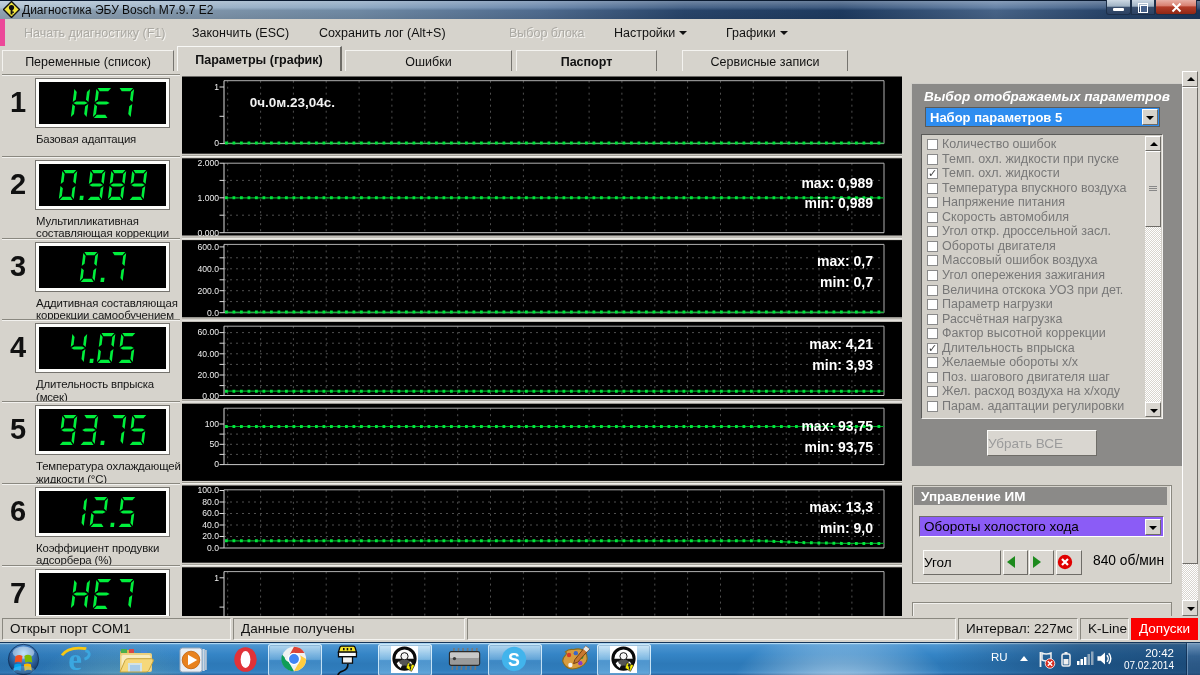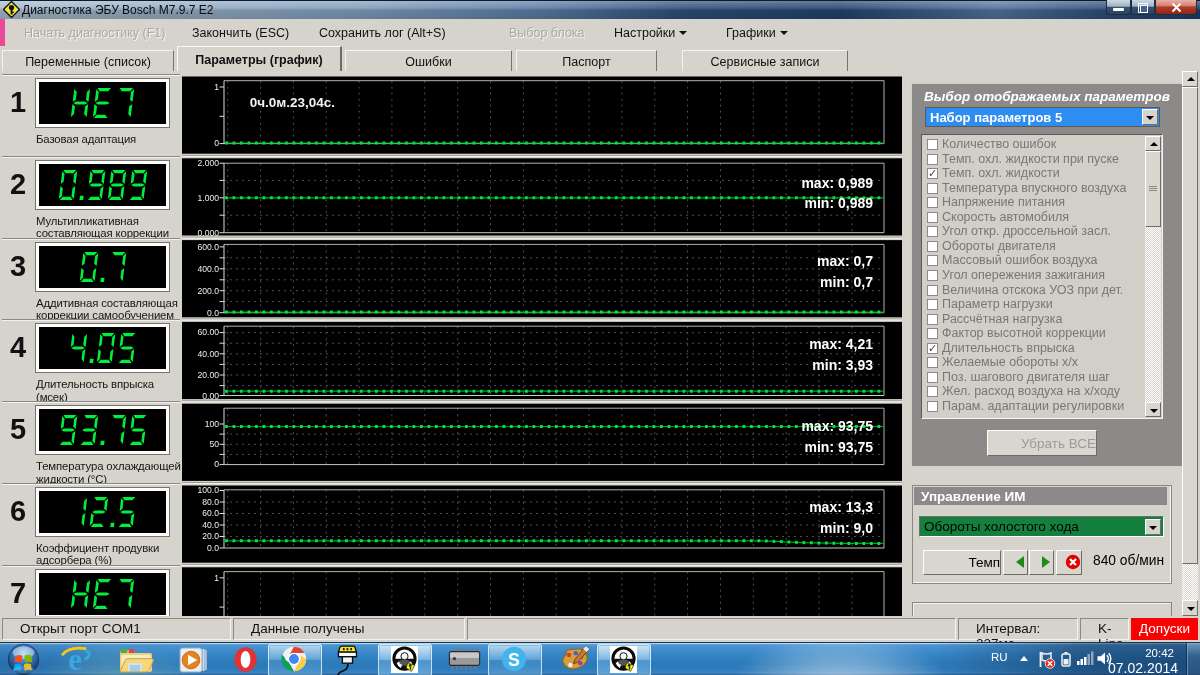--- a/index.html
+++ b/index.html
@@ -43,26 +43,26 @@
 .dropbtn:after{content:"";position:absolute;left:3px;top:6px;width:0;height:0;border-left:4px solid transparent;border-right:4px solid transparent;border-top:4px solid #000;}
 #listbox{position:absolute;left:9px;top:50px;width:242px;height:285px;background:#d2cfc8;border-top:1px solid #5a5a58;border-left:1px solid #5a5a58;border-right:1px solid #f4f3f0;border-bottom:1px solid #f4f3f0;box-sizing:border-box;overflow:hidden;}
 .li{position:absolute;left:3px;height:15px;font-size:12.5px;color:#777;white-space:nowrap;}
 .cb{position:absolute;left:2px;top:1px;width:11px;height:11px;background:#fff;border:1px solid #8a8a8a;box-sizing:border-box;}
 .li .t{position:absolute;left:17px;top:-1px;}
 .chk{position:absolute;left:0px;top:-2px;font-size:11px;color:#444;}
 #lbscroll{position:absolute;right:1px;top:1px;width:16px;bottom:1px;background:repeating-conic-gradient(#ffffff 0% 25%,#d8d5ce 0% 50%) 0 0/2px 2px;}
 
 #grpim{left:912px;top:414px;width:258px;height:97px;border:1px solid #8a8880;box-shadow:inset -1px -1px 0 #f2f1ee;}
 #grpim .hd{position:absolute;left:1px;top:1px;right:4px;height:18px;background:#8b8a88;color:#fff;font-weight:bold;font-size:13.5px;padding:2px 0 0 7px;box-sizing:border-box;}
-#combo2{position:absolute;left:6px;top:30px;width:245px;height:21px;background:#15803d;border-top:1px solid #706e69;border-left:1px solid #706e69;border-right:1px solid #fff;border-bottom:1px solid #fff;box-sizing:border-box;}
+#combo2{position:absolute;left:6px;top:30px;width:245px;height:21px;background:#8b5cf6;border-top:1px solid #706e69;border-left:1px solid #706e69;border-right:1px solid #fff;border-bottom:1px solid #fff;box-sizing:border-box;}
 #combo2 .txt{position:absolute;left:4px;top:2px;font-size:13.5px;color:#000;}
-.pbtn{position:absolute;background:#d9d6d0;border-top:1px solid #fdfdfb;border-left:1px solid #fdfdfb;border-right:1px solid #6e6c67;border-bottom:1px solid #6e6c67;box-sizing:border-box;text-align:right;}
+.pbtn{position:absolute;background:#d9d6d0;border-top:1px solid #fdfdfb;border-left:1px solid #fdfdfb;border-right:1px solid #6e6c67;border-bottom:1px solid #6e6c67;box-sizing:border-box;text-align:left;}
 
 #statusbar{left:0;top:616px;width:1200px;height:26px;background:#d6d3cc;}
-.sbox{position:absolute;top:2px;height:22px;border-top:1px solid #8a8880;border-left:1px solid #8a8880;border-right:1px solid #f4f3f0;border-bottom:1px solid #f4f3f0;box-sizing:border-box;font-size:13.5px;color:#111;padding:2px 0 0 17px;}
+.sbox{position:absolute;top:2px;height:22px;border-top:1px solid #8a8880;border-left:1px solid #8a8880;border-right:1px solid #f4f3f0;border-bottom:1px solid #f4f3f0;box-sizing:border-box;font-size:13.5px;color:#111;padding:2px 0 0 7px;}
 
 #taskbar{left:0;top:642px;width:1200px;height:33px;background:linear-gradient(180deg,#79b4e0 0%,#4b94d0 8%,#3585c6 35%,#2d79b8 65%,#2f7cbc 85%,#3a85c4 93%,#2a619a 100%);border-top:1px solid #16365a;box-sizing:border-box;box-shadow:inset 0 1px 0 rgba(205,235,255,0.65);}
 #taskbar .sheen{position:absolute;left:0;top:0;width:100%;height:100%;background:radial-gradient(ellipse 200px 120px at 840px 50px,rgba(240,250,255,0.65),rgba(240,250,255,0) 55%),radial-gradient(ellipse 120px 60px at 120px 40px,rgba(200,235,180,0.28),rgba(200,235,180,0) 70%),linear-gradient(90deg,rgba(10,40,80,0.12) 0%,rgba(10,40,80,0) 15%,rgba(10,40,80,0) 78%,rgba(8,28,58,0.42) 90%,rgba(8,28,58,0.5) 100%);}
 .tkbox{position:absolute;top:1px;width:52px;height:30px;border:1px solid rgba(225,245,255,0.8);border-radius:2.5px;background:linear-gradient(180deg,rgba(235,250,255,0.65),rgba(160,210,245,0.45) 48%,rgba(90,160,215,0.35) 52%,rgba(120,185,230,0.4));box-shadow:inset 0 0 0 1px rgba(90,140,185,0.4);}
 .tkbox.lit{background:linear-gradient(180deg,rgba(240,252,255,0.8),rgba(175,220,248,0.6) 48%,rgba(110,175,225,0.5) 52%,rgba(140,200,240,0.5));}
 .tray{color:#fff;}
 </style>
 </head>
 <body>
 <div id="titlebar" class="abs">
@@ -95,21 +95,21 @@
 <div class="mi" style="left:314px">Сохранить лог (Alt+S)</div>
 <div class="mi gray" style="left:504px">Выбор блока</div>
 <div class="mi" style="left:609px">Настройки<span class="caret"></span></div>
 <div class="mi" style="left:721px">Графики<span class="caret"></span></div>
 </div>
 
 <div id="tabbar" class="abs">
 <div class="tab active" style="left:177px;width:165px;">Параметры (график)</div>
 <div class="tab" style="left:2px;width:172px;">Переменные (список)</div>
 <div class="tab" style="left:345px;width:167px;">Ошибки</div>
-<div class="tab" style="left:516px;width:141px;">Паспорт</div>
+<div class="tab" style="left:516px;width:141px;font-weight:bold;">Паспорт</div>
 <div class="tab" style="left:682px;width:166px;">Сервисные записи</div>
 
 </div>
 
 <div id="main" class="abs">
 <div class="row" style="top:3.0px;">
 <div class="rnum">1</div>
 <div class="lcd">
         <div class="lcdin">
           <svg width="61" height="30" viewBox="0 0 72 32" preserveAspectRatio="none" style="transform:skewX(-7deg);">
@@ -681,21 +681,21 @@
 </div>
 </div>
 <div class="pbtn" style="left:75px;top:346px;width:110px;height:26px;font-size:13.5px;color:#9b9b9b;padding-top:5px;">Убрать ВСЕ</div>
 </div>
 <div id="grpim" class="abs">
 <div class="hd">Управление ИМ</div>
 <div id="combo2">
         <div class="txt">Обороты холостого хода</div>
         <div class="dropbtn" style="top:2px;right:2px;"></div>
       </div>
-<div class="pbtn" style="left:10px;top:64px;width:78px;height:25px;font-size:13.5px;color:#000;padding-top:4px;">Темп</div>
+<div class="pbtn" style="left:10px;top:64px;width:78px;height:25px;font-size:13.5px;color:#000;padding-top:4px;">Угол</div>
 <div class="pbtn" style="left:90px;top:64px;width:25px;height:25px;"><svg width="14" height="14" style="margin-top:4px" viewBox="0 0 14 14">
           <polygon points="11,1 3,7 11,13" fill="#1d8a1d"></polygon>
         </svg></div>
 <div class="pbtn" style="left:116px;top:64px;width:25px;height:25px;"><svg width="14" height="14" style="margin-top:4px" viewBox="0 0 14 14">
           <polygon points="3,1 11,7 3,13" fill="#1d8a1d"></polygon>
         </svg></div>
 <div class="pbtn" style="left:143px;top:64px;width:26px;height:25px;"><svg width="16" height="16" style="margin-top:3px" viewBox="0 0 16 16">
           <circle cx="8" cy="8" r="7.2" fill="#e00000"></circle>
           <path d="M5 5 L11 11 M11 5 L5 11" stroke="#fff" stroke-width="2.2"></path>
         </svg></div>
@@ -860,16 +860,16 @@
       <rect x="3.5" y="8" width="2.5" height="6" fill="#fff"></rect>
       <rect x="7" y="6" width="2.5" height="8" fill="#fff"></rect>
       <rect x="10.5" y="3" width="2.5" height="11" fill="#e8e8e8" opacity="0.55"></rect>
       <rect x="14" y="0.5" width="2.5" height="13.5" fill="#e8e8e8" opacity="0.55"></rect>
 </svg>
 <svg class="abs" style="left:1096px;top:8px" width="17" height="15" viewBox="0 0 17 16">
 <polygon points="1,5.5 4.5,5.5 9,1.5 9,14.5 4.5,10.5 1,10.5" fill="#fff"></polygon>
 <path d="M11 4.5 a5 5 0 0 1 0 7 M13 2.5 a8 8 0 0 1 0 11" stroke="#fff" stroke-width="1.6" fill="none"></path>
 </svg>
 <div class="tray abs" style="left:1122px;top:4px;width:52px;text-align:right;font-size:11.5px;">20:42</div>
-<div class="tray abs" style="left:1108px;top:17px;width:66px;text-align:right;font-size:14px;">07.02.2014</div>
+<div class="tray abs" style="left:1108px;top:17px;width:66px;text-align:right;font-size:10px;">07.02.2014</div>
 <div class="abs" style="left:1186px;top:0;width:1px;height:33px;background:rgba(10,30,60,0.55);"></div>
 <div class="abs" style="left:1187px;top:0;width:13px;height:33px;background:linear-gradient(180deg,rgba(180,210,240,0.5),rgba(90,130,175,0.35) 40%,rgba(60,95,140,0.3));border-left:1px solid rgba(160,190,220,0.5);box-sizing:border-box;"></div>
 </div>
 
 </body></html>

